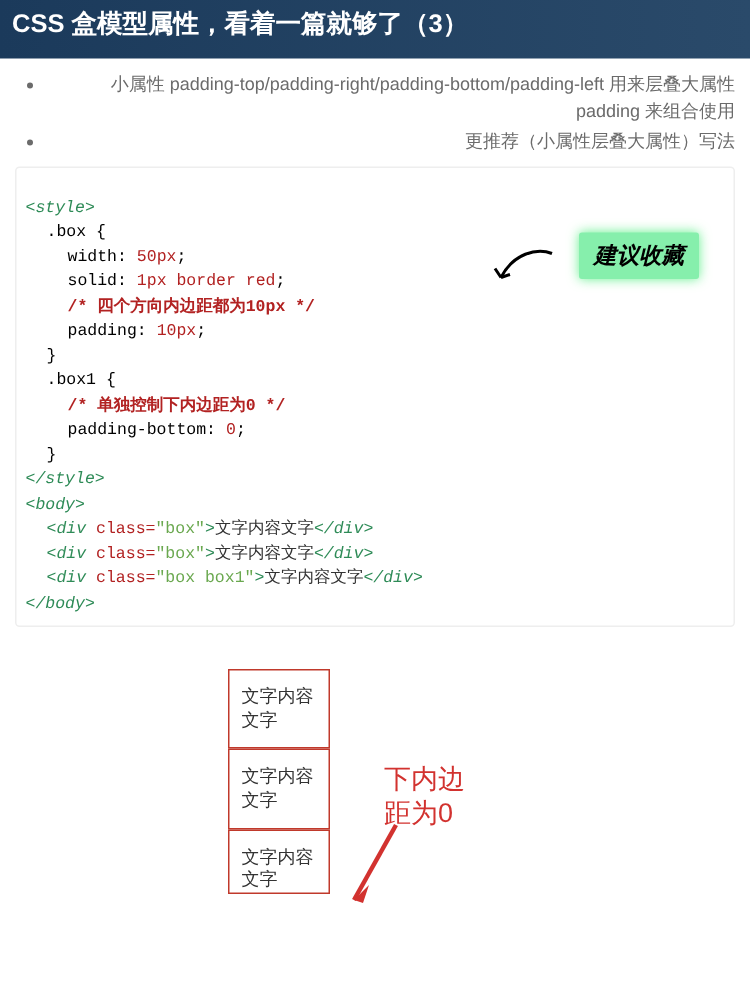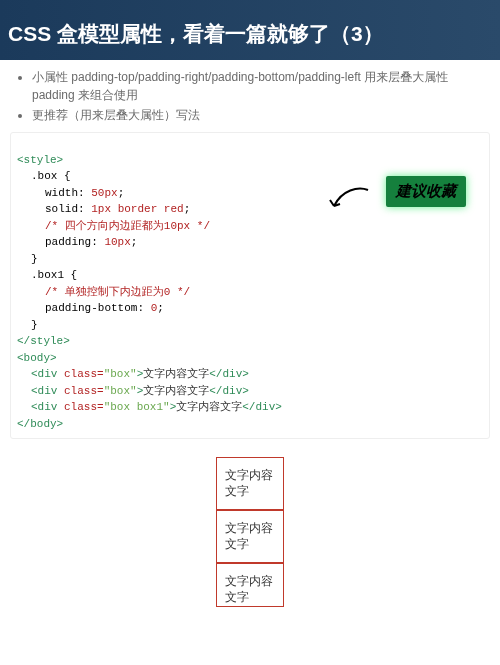--- a/index.html
+++ b/index.html
@@ -7,53 +7,53 @@
     margin: 0;
     font-family: "PingFang SC", "Microsoft YaHei", Arial, sans-serif;
     background: #fff;
     width: 500px;
     font-size: 12px;
     color: #333;
   }
   .hero {
     background: linear-gradient(90deg, #1b3a5b, #2a4a6a);
     color: #fff;
-    padding: 20px 8px 12px;
+    padding: 4px 8px 12px;
     font-weight: 700;
-    font-size: 21px;
+    font-size: 17px;
   }
   .content { padding: 6px 10px; }
   .section-lead { font-weight: 700; margin: 4px 0 8px; font-size: 12px; }
-  ul.bullets { margin: 0 0 8px 0; padding-left: 22px; }
+  ul.bullets { margin: 0 0 8px 0; padding-left: 22px; text-align: right; }
   ul.bullets li { margin: 2px 0; line-height: 1.5; color: #6b6b6b; }
 
   .code-wrap { position: relative; margin-top: 6px; }
   .code {
     font-family: "Courier New", monospace;
     font-size: 11px;
     line-height: 1.5;
     white-space: pre;
     border: 1px solid #eee;
     border-radius: 3px;
     padding: 2px 6px 6px;
   }
-  .tag { color: #2e8b57; }
+  .tag { color: #2e8b57; font-style: italic; }
   .sel { color: #000; text-align: center; }
   .prop { color: #000; }
   .num { color: #b22222; }
   .kw  { color: #b22222; }
-  .cmt { color: #b22222; }
+  .cmt { color: #b22222; font-weight: bold; }
   .str { color: #6aa84f; }
   .ind1 { display:inline-block; width: 14px; }
   .ind2 { display:inline-block; width: 28px; }
 
   .badge {
     position: absolute;
     right: 24px; top: 44px;
-    background: #15803d;
+    background: #86efac;
     padding: 6px 10px;
     font-weight: 900;
     font-size: 15px;
     font-style: italic;
     color: #000;
     border-radius: 2px;
     box-shadow: 0 0 8px rgba(0,230,70,.6);
   }
   .badge-arrow {
     position: absolute;
@@ -92,21 +92,21 @@
 
 <div class="hero">
   <span>CSS 盒模型属性，看着一篇就够了（3）</span>
 </div>
 
 <div class="content">
 
 
   <ul class="bullets">
     <li>小属性 padding-top/padding-right/padding-bottom/padding-left 用来层叠大属性 padding 来组合使用</li>
-    <li>更推荐（用来层叠大属性）写法</li>
+    <li>更推荐（小属性层叠大属性）写法</li>
   </ul>
 
   <div class="code-wrap">
 
     <div class="badge">
       <span>建议收藏</span>
     </div>
     <svg class="badge-arrow" viewBox="0 0 44 30">
       <path d="M40 6 C 30 2, 14 6, 6 22" stroke="#000" stroke-width="2" fill="none"></path>
       <path d="M6 22 l-4 -6 m4 6 l6 -2" stroke="#000" stroke-width="2" fill="none"></path>
@@ -132,15 +132,25 @@
 <span class="tag">&lt;/body&gt;</span>
 </div>
   </div>
 
   <div class="demo">
     <div class="boxes">
       <div class="dbox">文字内容文字</div>
       <div class="dbox">文字内容文字</div>
       <div class="dbox last">文字内容文字</div>
     </div>
+    <div class="demo-right">
+      <div class="demo-text">
+        <span>下内边</span><br>
+        <span>距为0</span>
+      </div>
+      <svg class="demo-arrow" viewBox="0 0 40 60">
+        <line x1="32" y1="4" x2="4" y2="54" stroke="#d2322f" stroke-width="3"></line>
+        <polygon points="4,54 14,44 10,56" fill="#d2322f"></polygon>
+      </svg>
+    </div>
   </div>
 
 </div>
 
 </body></html>

